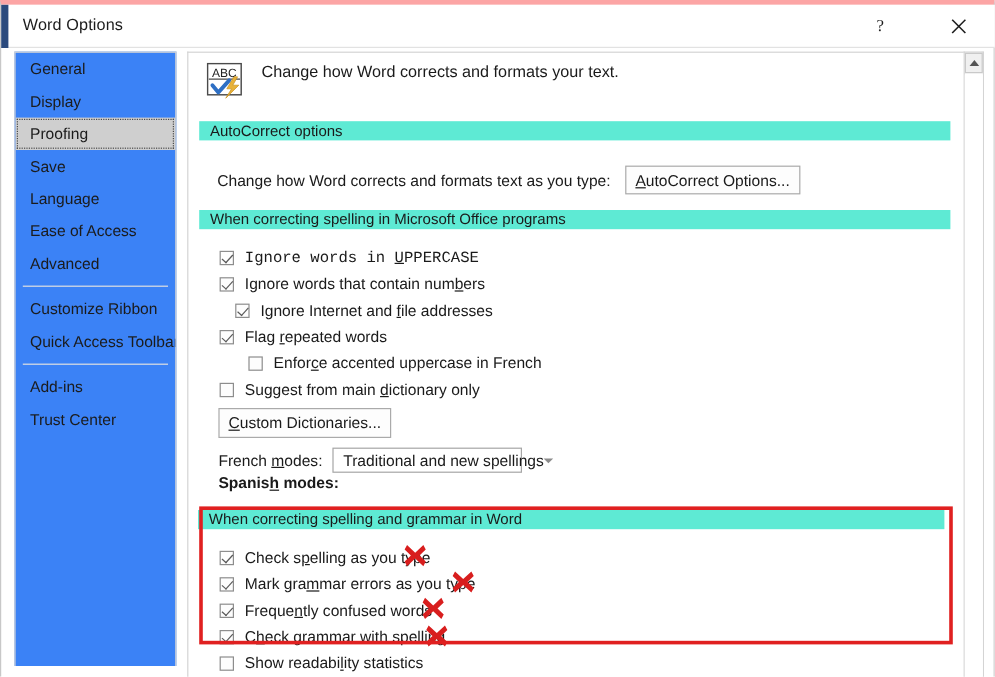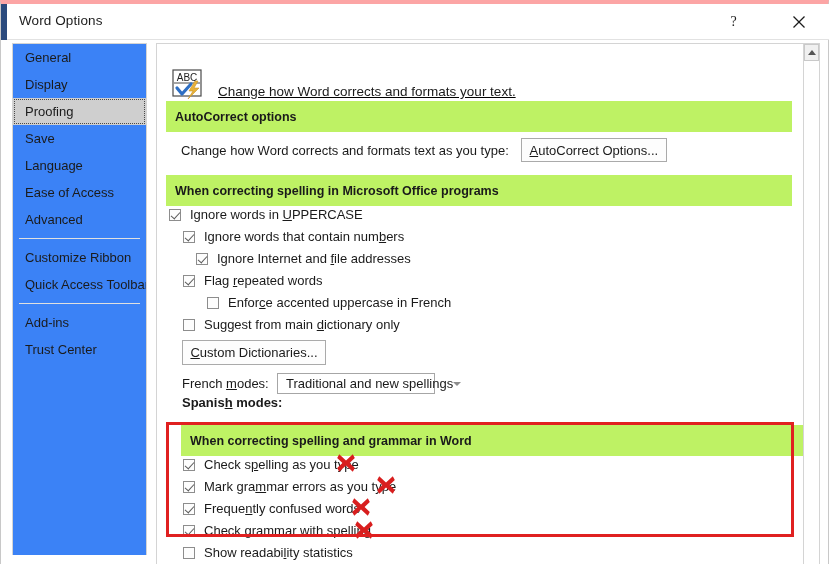--- a/index.html
+++ b/index.html
@@ -86,38 +86,38 @@
     overflow: hidden;
   }
   #content-inner {
     position: absolute; left: 0; top: 0;
     width: 643px; height: 525px;
     padding: 0;
   }
 
   
   #intro-row {
-    position: absolute; left: 15px; top: 25px;
-    display: flex; align-items: flex-end; text-decoration: underline;
+    position: absolute; left: 15px; top: 8px;
+    display: flex; align-items: flex-start;
   }
   #abc-icon { width: 34px; height: 30px; position: relative; }
   #intro-text {
     margin-left: 12px;
     font-size: 13.5px; color: #1a1a1a;
     white-space: nowrap;
   }
 
   .section-head {
     position: absolute; left: 9px;
-    width: 626px; height: 31px;
-    background: #bef264;
+    width: 626px; height: 16px;
+    background: #5eead4;
     display: flex; align-items: center;
     padding-left: 9px;
     font-size: 12.5px;
-    font-weight: bold;
+    font-weight: normal;
     color: #1a1a1a;
     white-space: nowrap;
   }
 
   .row {
     position: absolute;
     display: flex; align-items: center;
     white-space: nowrap;
   }
   .static-label { font-size: 13px; color: #1a1a1a; }
@@ -303,21 +303,21 @@
       <div class="row" style="left:24px; top:94px;">
         <span class="static-label">Change how Word corrects and formats text as you type:</span>
         <span class="btn" style="margin-left:12px; width:146px; height:24px;">
           <span class="u">A</span>
             <span>utoCorrect Options...</span>
         </span>
       </div>
 
       <div class="section-head" style="top:131px;">When correcting spelling in Microsoft Office programs</div>
 
-      <div class="row" style="left:12px; top:163px;">
+      <div class="row" style="left:26px; top:163px;font-family:Liberation Mono, monospace;">
         <span class="cb checked"></span>
         <span class="cb-label">Ignore words in <span class="u">U</span>PPERCASE</span>
       </div>
       <div class="row" style="left:26px; top:185px;">
         <span class="cb checked"></span>
         <span class="cb-label">Ignore words that contain num<span class="u">b</span>ers</span>
       </div>
       <div class="row" style="left:26px; top:207px;margin-left:13px;">
         <span class="cb checked"></span>
         <span class="cb-label">Ignore Internet and <span class="u">f</span>ile addresses</span>
@@ -349,21 +349,21 @@
           <span class="carrow">
               <i></i>
             </span>
         </span>
       </div>
 
       <div class="row" style="left:25px; top:351px;font-weight:bold;">
         <span class="static-label" style="width:95px;">Spanis<span class="u">h</span> modes:</span>
       </div>
 
-      <div class="section-head" style="top:381px; left:24px; width:622px;">When correcting spelling and grammar in Word</div>
+      <div class="section-head" style="top:381px; left:8px; width:622px;">When correcting spelling and grammar in Word</div>
 
       <div class="row" style="left:26px; top:413px;">
         <span class="cb checked"></span>
         <span class="cb-label">Check s<span class="u">p</span>elling as you type</span>
       </div>
       <div class="row" style="left:26px; top:435px;">
         <span class="cb checked"></span>
         <span class="cb-label">Mark gra<span class="u">m</span>mar errors as you type</span>
       </div>
       <div class="row" style="left:26px; top:457px;">

